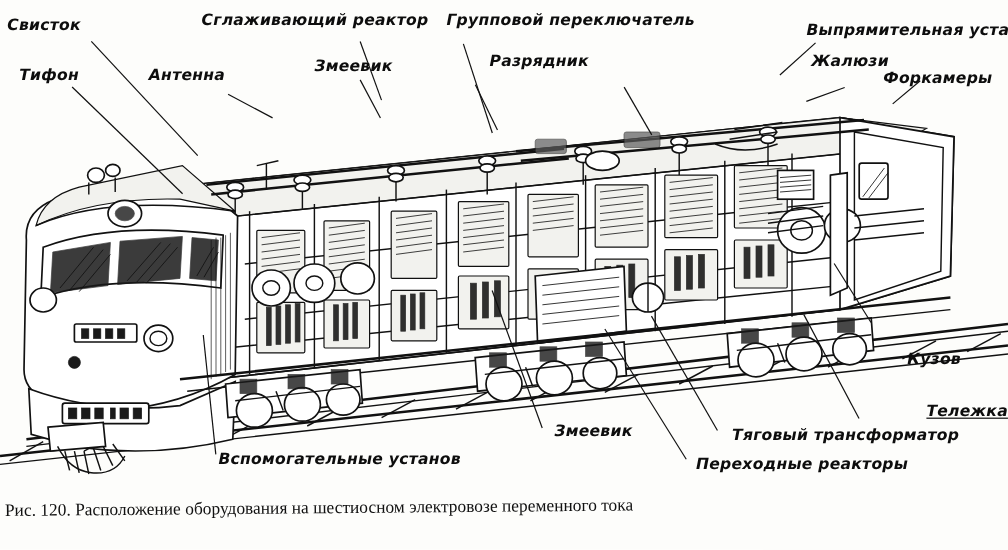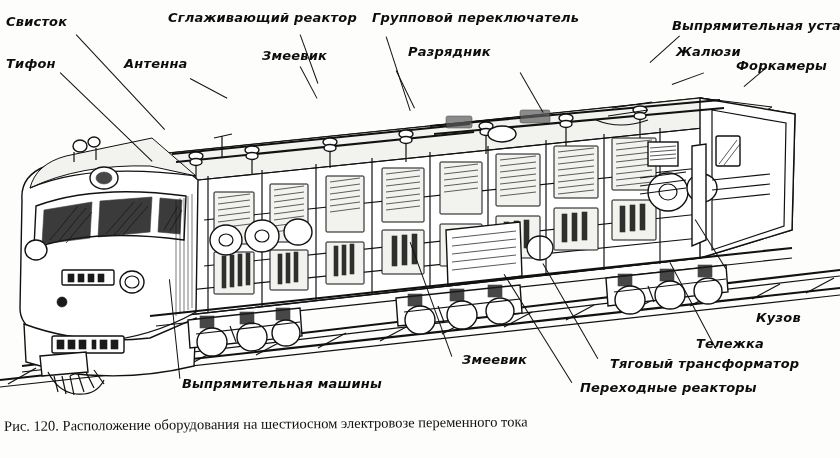--- a/index.html
+++ b/index.html
@@ -476,47 +476,47 @@
     <div class="leader" style="left:716px; top:348px; width:98px;  transform:rotate(-118deg);"></div>
     <div class="leader" style="left:598px; top:358px; width:110px; transform:rotate(-120deg);"></div>
     <div class="leader" style="left:572px; top:382px; width:128px; transform:rotate(-122deg);"></div>
     <div class="leader" style="left:452px; top:356px; width:122px; transform:rotate(-110deg);"></div>
     <div class="leader" style="left:180px; top:378px; width:100px; transform:rotate(-96deg);"></div>
   </g>
 
   
   <div class="lbl" style="left:6px;top:14px;">Свисток</div>
 
-  <div class="lbl" style="left:6px;top:56px;">Тифон</div>
+  <div class="lbl" style="left:16px;top:56px;">Тифон</div>
 
   <div class="lbl" style="left:124px;top:56px;font-style:italic;">Антенна</div>
 
   <div class="lbl" style="left:144px;top:10px;margin-left:24px;">Сглаживающий реактор</div>
 
   <div class="lbl" style="left:262px;top:48px;">Змеевик</div>
 
   <div class="lbl" style="left:372px;top:10px;">Групповой переключатель</div>
 
   <div class="lbl" style="left:408px;top:44px;">Разрядник</div>
 
 
   <div class="lbl" style="left:672px;top:18px;">Выпрямительная установ</div>
 
   <div class="lbl" style="left:676px;top:44px;">Жалюзи</div>
 
   <div class="lbl" style="left:736px;top:58px;font-style:italic;">Форкамеры</div>
 
-  <div class="lbl" style="left:756px;top:310px;text-align:right;">Кузов</div>
-
-  <div class="lbl" style="left:696px;top:336px;">Тележка</div>
+  <div class="lbl" style="left:756px;top:292px;text-align:right;">Кузов</div>
+
+  <div class="lbl" style="left:772px;top:336px;text-decoration:underline;">Тележка</div>
 
   <div class="lbl" style="left:580px;top:380px;">Переходные реакторы</div>
 
   <div class="lbl" style="left:610px;top:356px;">Тяговый трансформатор</div>
 
   <div class="lbl" style="left:462px;top:352px;">Змеевик</div>
 
-  <div class="lbl" style="left:182px;top:376px;">Выпрямительная машины</div>
+  <div class="lbl" style="left:182px;top:376px;">Вспомогательные установ</div>
 
   
   <div id="caption">Рис. 120. Расположение оборудования на шестиосном электровозе переменного тока</div>
 
 </div>
 
 </body></html>

